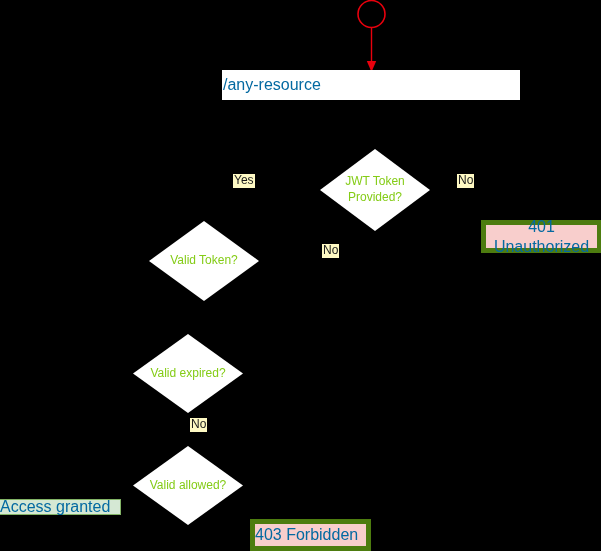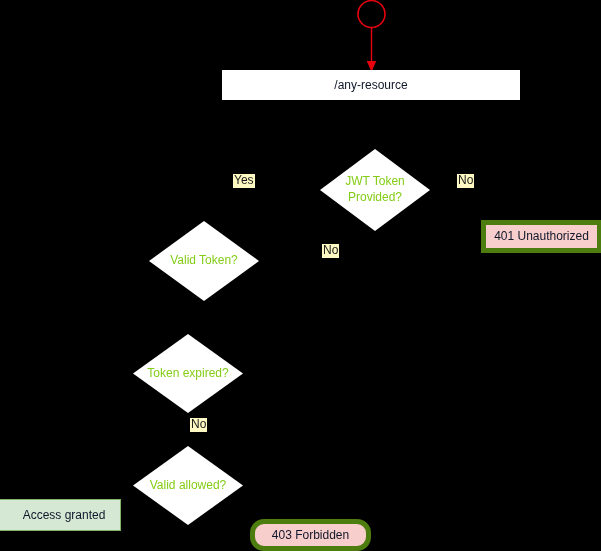--- a/index.html
+++ b/index.html
@@ -18,24 +18,23 @@
 
   
   .node {
     position: absolute;
     box-sizing: border-box;
   }
 
   .rect-node {
     display: flex;
     align-items: center;
-    justify-content: center;
     text-align: center;
-    font-size: 12px;
-    color: #0f172a;
+    font-size: 16px;
+    color: #0369a1;
     line-height: 1.25;
   }
 
   .process-box {
     background: #ffffff;
     border: 1px solid #ffffff;
   }
 
   .error-box {
     background: #f8cecc;
@@ -117,37 +116,37 @@
 Provided?</div>
   </div>
 
   <div class="decision" style="left:149px; top:221px; width:110px; height:80px;">
     <div class="diamond-shape"></div>
     <div class="diamond-label">Valid Token?</div>
   </div>
 
   <div class="decision" style="left:133px; top:334px; width:110px; height:79px;">
     <div class="diamond-shape"></div>
-    <div class="diamond-label">Token expired?</div>
+    <div class="diamond-label">Valid expired?</div>
   </div>
 
   <div class="decision" style="left:133px; top:446px; width:110px; height:79px;">
     <div class="diamond-shape"></div>
     <div class="diamond-label">Valid allowed?</div>
   </div>
 
   <div class="node rect-node error-box" style="left:481px; top:220px; width:121px; height:33px;">
     <span>401 Unauthorized</span>
   </div>
 
-  <div class="node rect-node error-box" style="left:250px; top:519px; width:121px; height:32px;border-radius:14px;">
+  <div class="node rect-node error-box" style="left:250px; top:519px; width:121px; height:32px;">
     <span>403 Forbidden</span>
   </div>
 
-  <div class="node rect-node success-box" style="left:-1px; top:499px; width:122px; height:32px;padding-left:8px;">
+  <div class="node rect-node success-box" style="left:-1px; top:499px; width:122px; height:16px;">
     <span>Access granted</span>
   </div>
 
   <div class="edge-label" style="left:233px; top:174px;">Yes</div>
 
   <div class="edge-label" style="left:457px; top:174px;">No</div>
 
   <div class="edge-label" style="left:322px; top:244px;">No</div>
 
   <div class="edge-label" style="left:190px; top:418px;">No</div>

